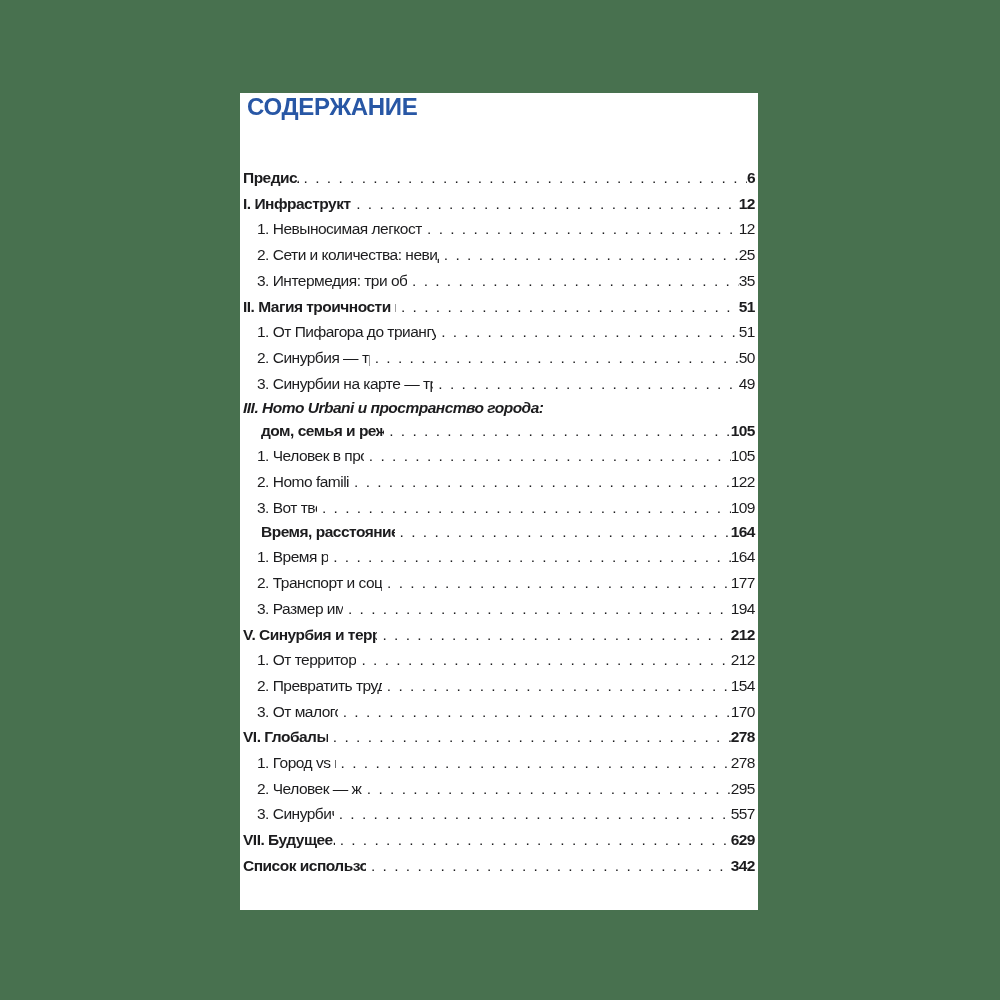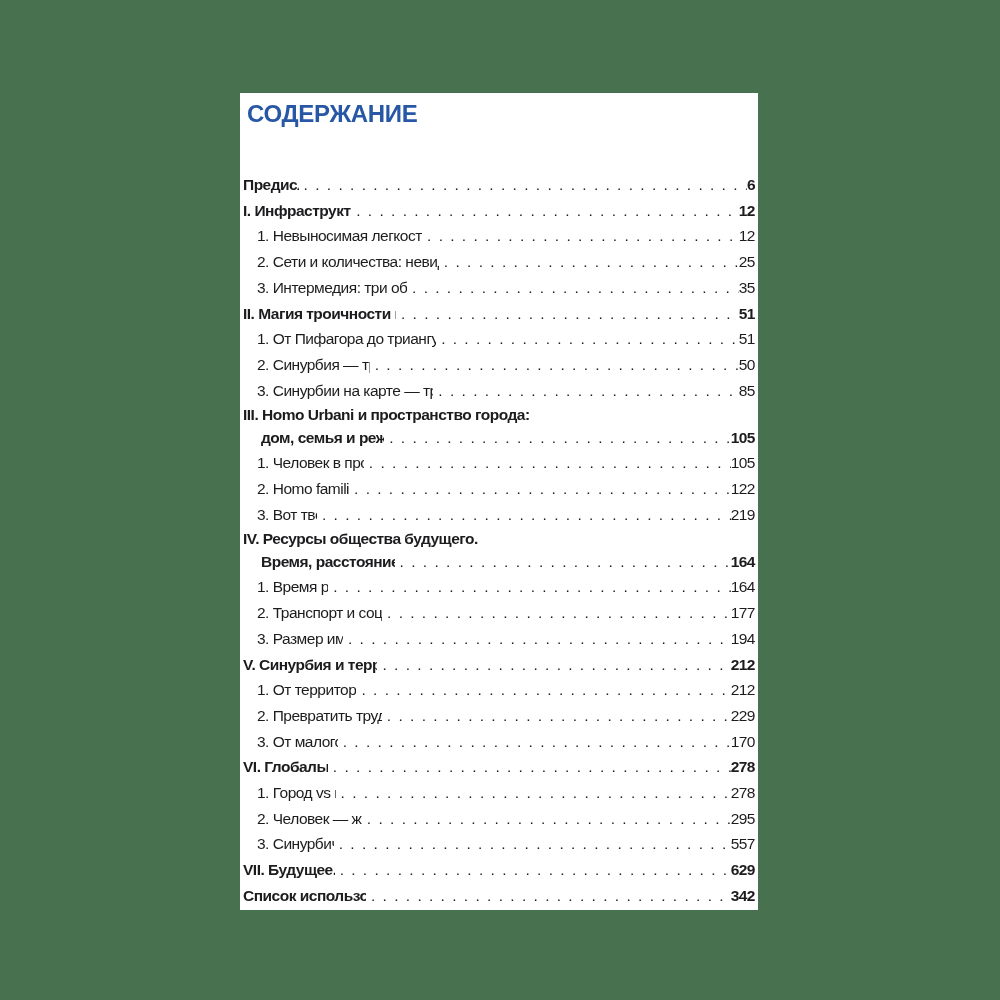--- a/index.html
+++ b/index.html
@@ -17,21 +17,21 @@
     background: #48714f;
   }
   .page {
     position: absolute;
     left: 240px;
     top: 93px;
     width: 518px;
     height: 817px;
     background: #ffffff;
     box-sizing: border-box;
-    padding: 7px 3px 0 3px;
+    padding: 0 3px 0 3px;
     overflow: hidden;
   }
   .toc-title {
     margin: 0 0 44px 4px;
     font-size: 24px;
     line-height: 28px;
     font-weight: 700;
     letter-spacing: -0.3px;
     color: #2857a5;
   }
@@ -40,21 +40,21 @@
     align-items: baseline;
     line-height: 25.7px;
     font-size: 15.5px;
     letter-spacing: -0.5px;
     color: #1c1c1e;
     white-space: nowrap;
   }
   .toc-row.chapter { font-weight: 700; }
   .toc-row.item   { padding-left: 14px; }
   .toc-row.cont   { padding-left: 18px; line-height: 24px; }
-  .toc-row.line1  { line-height: 23px; }
+  .toc-row.line1  { line-height: 23px; font-style: italic; }
   .toc-label {
     flex: 0 1 auto;
     min-width: 0;
     overflow: hidden;
   }
   .toc-dots {
     flex: 1 1 auto;
     min-width: 0;
     overflow: hidden;
     font-weight: 400;
@@ -111,21 +111,21 @@
           <span class="toc-page">51</span>
         </div>
         <div class="toc-row item">
           <span class="toc-label">2. Синурбия — треугольный социум</span>
           <span class="toc-dots"></span>
           <span class="toc-page">50</span>
         </div>
         <div class="toc-row item">
           <span class="toc-label">3. Синурбии на карте — треугольные агломерации завтрашнего дня</span>
           <span class="toc-dots"></span>
-          <span class="toc-page">85</span>
+          <span class="toc-page">49</span>
         </div>
         <div class="toc-row chapter line1">
           <span class="toc-label">III. Homo Urbani и пространство города:</span>
         </div>
         <div class="toc-row chapter cont">
           <span class="toc-label">дом, семья и режимы субъективности.</span>
           <span class="toc-dots"></span>
           <span class="toc-page">105</span>
         </div>
         <div class="toc-row item">
@@ -134,24 +134,21 @@
           <span class="toc-page">105</span>
         </div>
         <div class="toc-row item">
           <span class="toc-label">2. Homo familiaris domesticus</span>
           <span class="toc-dots"></span>
           <span class="toc-page">122</span>
         </div>
         <div class="toc-row item">
           <span class="toc-label">3. Вот твой город</span>
           <span class="toc-dots"></span>
-          <span class="toc-page">219</span>
-        </div>
-        <div class="toc-row chapter line1">
-          <span class="toc-label">IV. Ресурсы общества будущего.</span>
+          <span class="toc-page">109</span>
         </div>
         <div class="toc-row chapter cont">
           <span class="toc-label">Время, расстояние и человеческий капитал</span>
           <span class="toc-dots"></span>
           <span class="toc-page">164</span>
         </div>
         <div class="toc-row item">
           <span class="toc-label">1. Время решает все</span>
           <span class="toc-dots"></span>
           <span class="toc-page">164</span>
@@ -172,21 +169,21 @@
           <span class="toc-page">212</span>
         </div>
         <div class="toc-row item">
           <span class="toc-label">1. От территории к государству.</span>
           <span class="toc-dots"></span>
           <span class="toc-page">212</span>
         </div>
         <div class="toc-row item">
           <span class="toc-label">2. Превратить трудности в преимущества.</span>
           <span class="toc-dots"></span>
-          <span class="toc-page">229</span>
+          <span class="toc-page">154</span>
         </div>
         <div class="toc-row item">
           <span class="toc-label">3. От малого к великому</span>
           <span class="toc-dots"></span>
           <span class="toc-page">170</span>
         </div>
         <div class="toc-row chapter">
           <span class="toc-label">VI. Глобальный город?</span>
           <span class="toc-dots"></span>
           <span class="toc-page">278</span>

